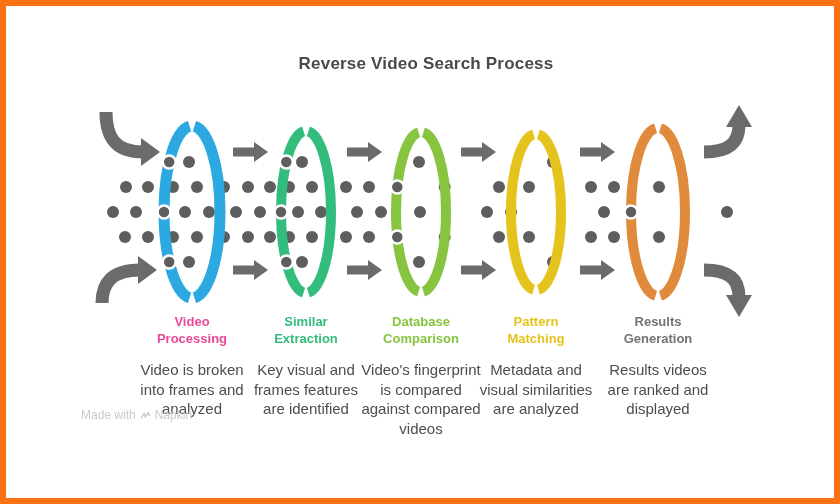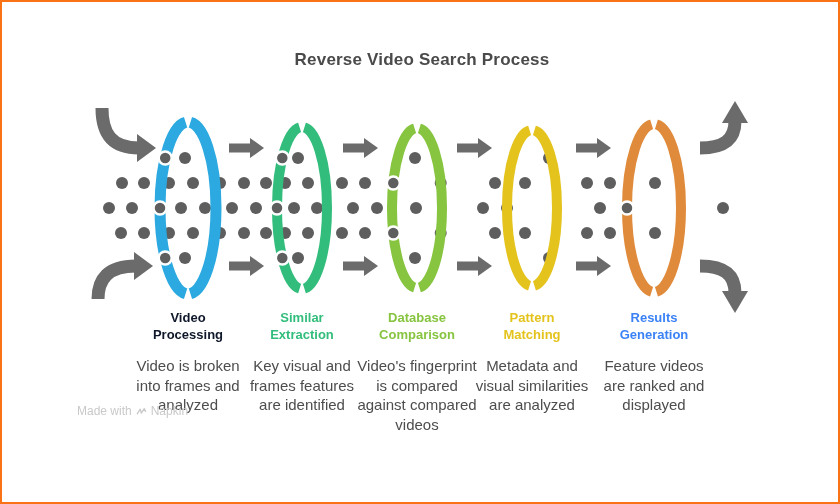--- a/index.html
+++ b/index.html
@@ -1,18 +1,18 @@
 <!DOCTYPE html>
 <html><head>
 <meta charset="utf-8">
 <style>
   html,body{margin:0;padding:0;background:#fff;}
   #canvas{
     position:relative;width:840px;height:504px;background:#ffffff;
-    border:2px solid #f97316;box-sizing:border-box;overflow:hidden;
+    border:6px solid #f97316;box-sizing:border-box;overflow:hidden;
     font-family:"Liberation Sans", sans-serif;
   }
   .title{
     position:absolute;top:48px;left:0;width:840px;text-align:center;
     font-size:17px;font-weight:bold;color:#4a4a4a;letter-spacing:.2px;
   }
   #flow-svg{position:absolute;top:0;left:0;}
   #stage-labels{position:absolute;top:308px;left:0;width:840px;height:110px;}
   .stage-col{position:absolute;width:130px;text-align:center;}
   .stage-name{
@@ -164,38 +164,38 @@
         <circle cx="275.0" cy="206" r="6.5" fill="#5e5e5e" stroke="#ffffff" stroke-width="2.5"></circle>
         <circle cx="280.3" cy="256" r="6.5" fill="#5e5e5e" stroke="#ffffff" stroke-width="2.5"></circle>
         <circle cx="391.3" cy="181" r="6.5" fill="#5e5e5e" stroke="#ffffff" stroke-width="2.5"></circle>
         <circle cx="391.3" cy="231" r="6.5" fill="#5e5e5e" stroke="#ffffff" stroke-width="2.5"></circle>
         <circle cx="625.0" cy="206" r="6.5" fill="#5e5e5e" stroke="#ffffff" stroke-width="2.5"></circle>
       </g>
   </svg>
 
   <div id="stage-labels">
       <div class="stage-col" style="left: 121px;">
-        <div class="stage-name" style="color: #0f172a;">Video Processing</div>
+        <div class="stage-name" style="color: #ec4899;">Video Processing</div>
         <div class="stage-desc">Video is broken into frames and analyzed</div>
       </div>
       <div class="stage-col" style="left: 235px;">
         <div class="stage-name" style="color: rgb(51, 189, 124);">Similar Extraction</div>
         <div class="stage-desc">Key visual and frames features are identified</div>
       </div>
       <div class="stage-col" style="left: 350px;">
         <div class="stage-name" style="color: rgb(135, 196, 64);">Database Comparison</div>
         <div class="stage-desc">Video's fingerprint is compared against compared videos</div>
       </div>
       <div class="stage-col" style="left: 465px;">
         <div class="stage-name" style="color: rgb(228, 195, 29);">Pattern Matching</div>
         <div class="stage-desc">Metadata and visual similarities are analyzed</div>
       </div>
       <div class="stage-col" style="left: 587px;">
-        <div class="stage-name" style="color: #3b82f6;">Results Generation</div>
-        <div class="stage-desc">Feature videos are ranked and displayed</div>
+        <div class="stage-name" style="color: #737373;">Results Generation</div>
+        <div class="stage-desc">Results videos are ranked and displayed</div>
       </div>
     </div>
 
   <div class="watermark">
     <span>Made with</span>
     <svg width="11" height="11" viewBox="0 0 11 11">
       <path d="M1.2 7.8 L4.2 3.2 L5.4 7.2 L8.2 2.6 L9.6 5.4" fill="none" stroke="#c9c9c9" stroke-width="1.3" stroke-linecap="round" stroke-linejoin="round"></path>
     </svg>
     <span>Napkin</span>
   </div>

